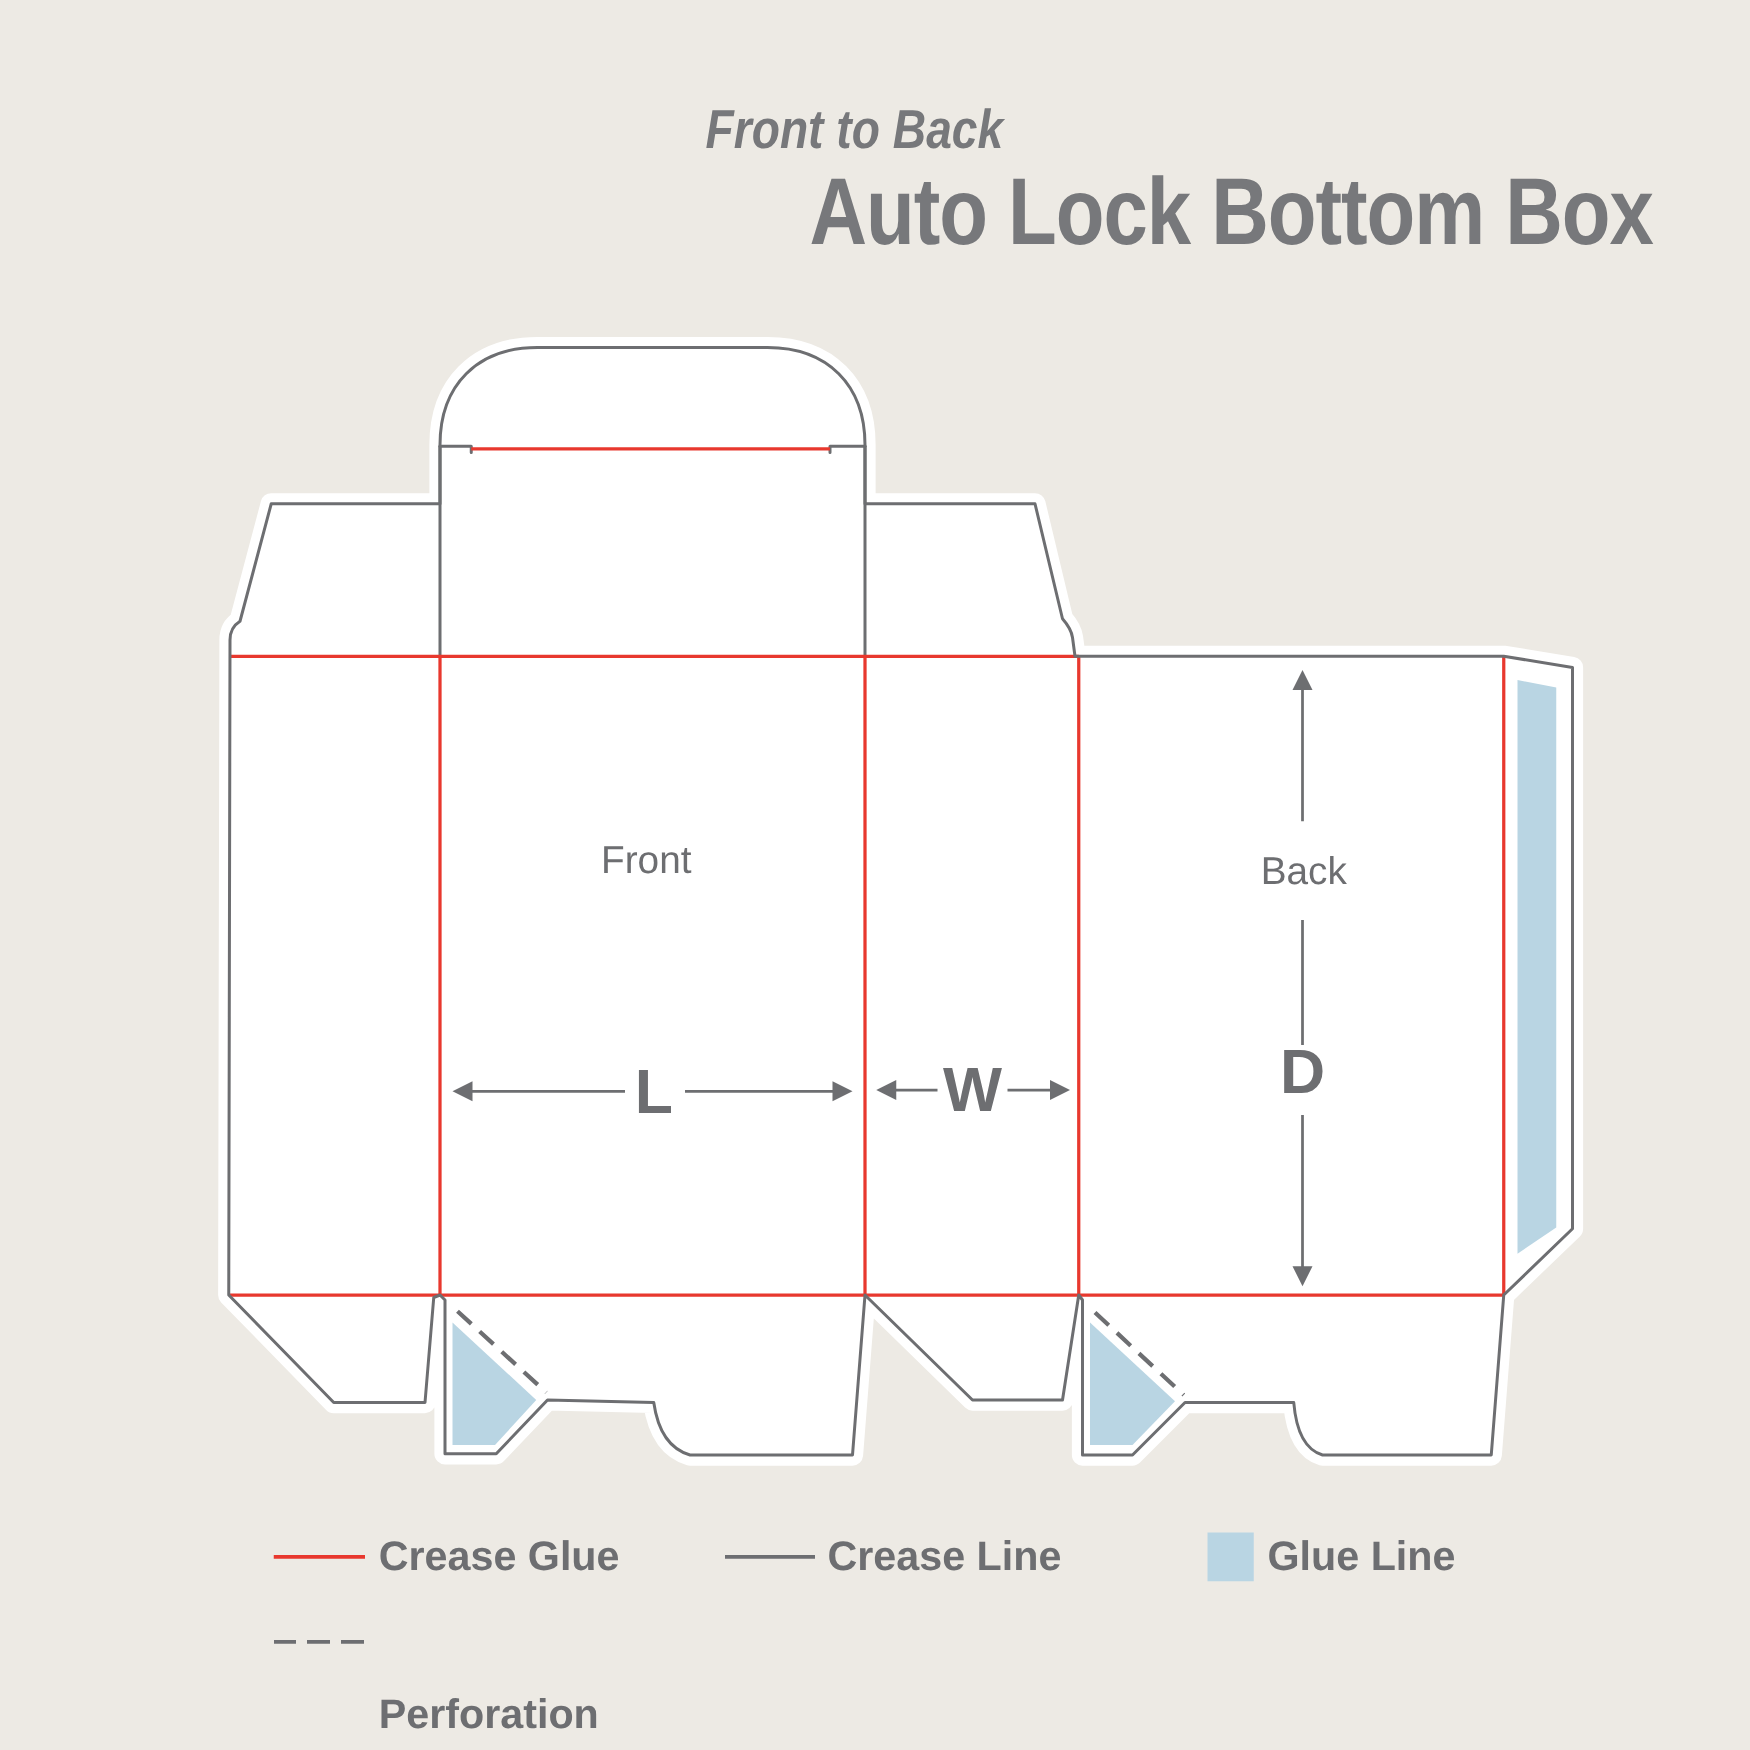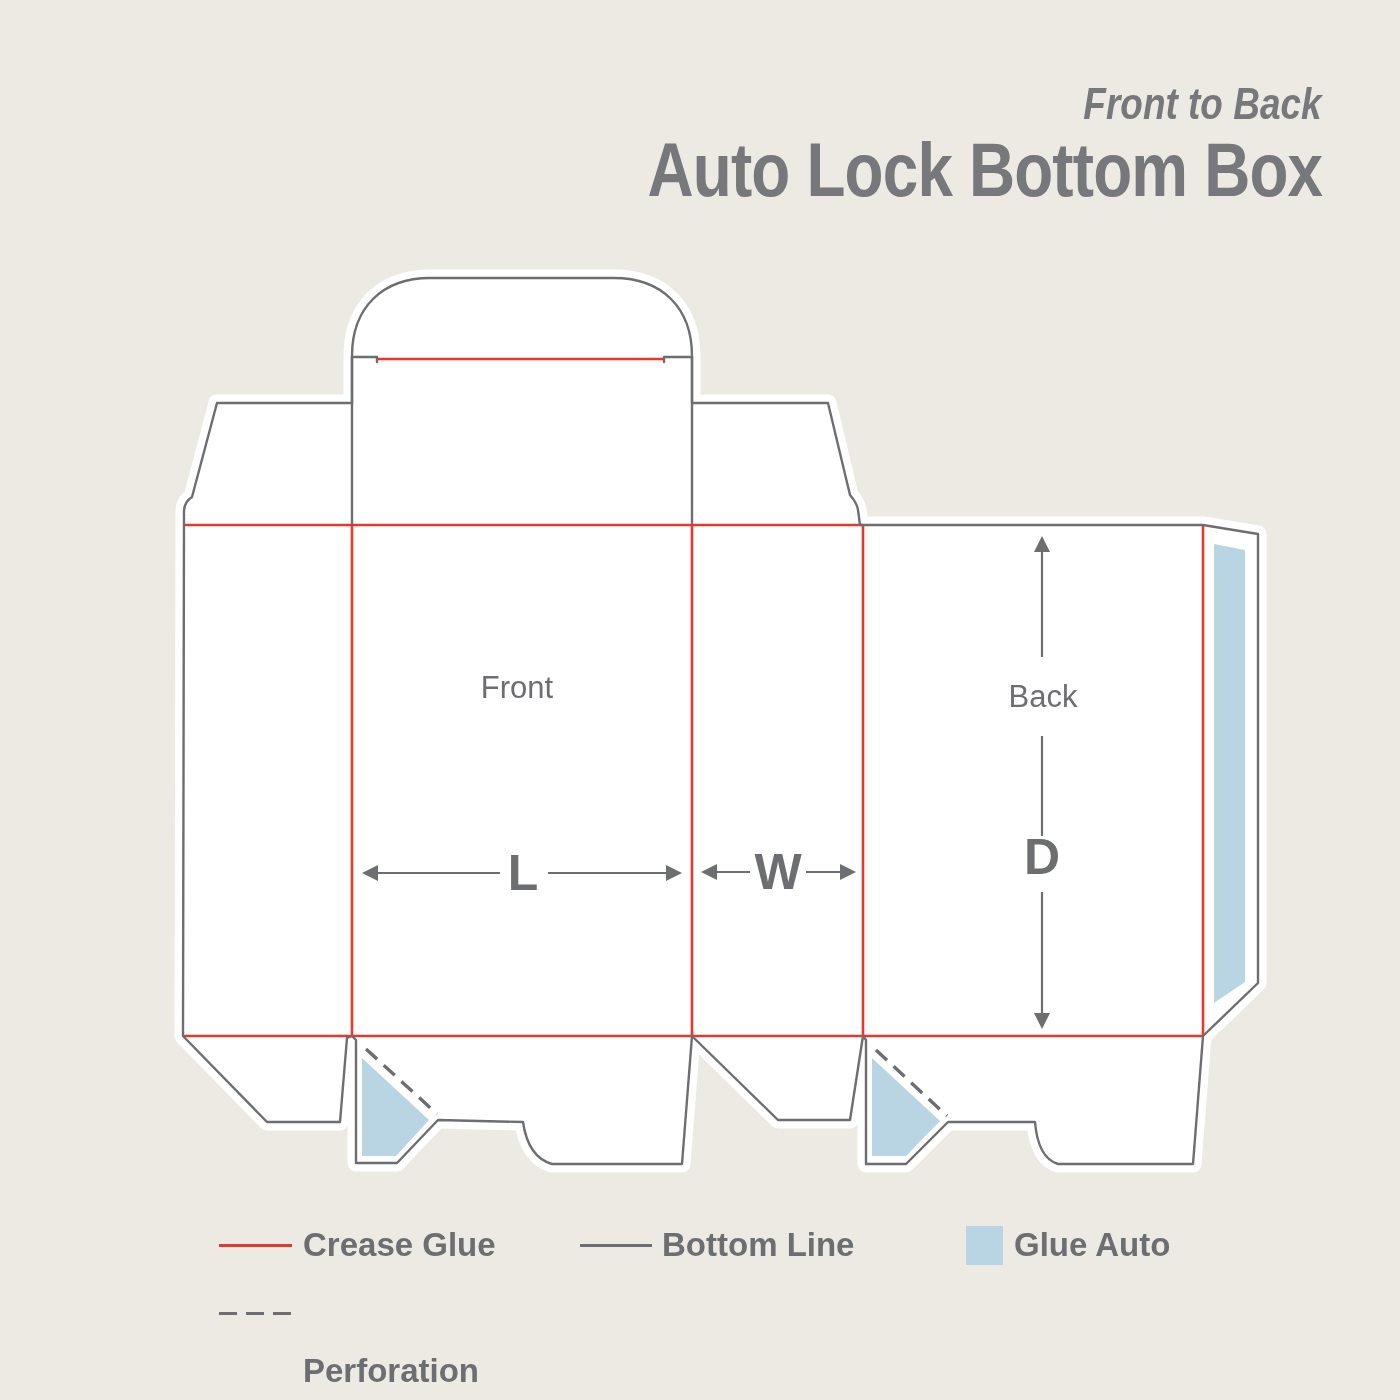--- a/index.html
+++ b/index.html
@@ -6,21 +6,21 @@
   body{
     width:1400px;height:1400px;
     background:#edeae4;
     font-family:"Liberation Sans","DejaVu Sans",sans-serif;
     position:relative;overflow:hidden;
   }
   .stage{position:absolute;inset:0;width:1400px;height:1400px;}
 
   
   .title-block{
-    position:absolute; right:78px; top:80px; text-align:right;
+    position:absolute; right:78px; top:80px; 
     color:#77787b;
   }
   .subtitle{
     font-style:italic; font-weight:600; font-size:44px; line-height:1.1;
     display:inline-block; transform:scaleX(.84); transform-origin:100% 50%;
   }
   .main-title{
     font-weight:bold; font-size:76px; line-height:1.05; margin-top:2px;
     display:inline-block; transform:scaleX(.84); transform-origin:100% 50%;
     letter-spacing:-1px; white-space:nowrap;
@@ -149,22 +149,22 @@
 
     <text class="panel-label" x="517" y="698" text-anchor="middle">Front</text>
     <text class="panel-label" x="1043" y="707" text-anchor="middle">Back</text>
   </svg>
 
   <div>
     <div class="swatch-line swatch-crease"></div>
     <div class="legend-label lbl-crease">Crease Glue</div>
 
     <div class="swatch-line swatch-cut"></div>
-    <div class="legend-label lbl-cut">Bottom Line</div>
+    <div class="legend-label lbl-cut">Crease Line</div>
 
     <div class="swatch-glue"></div>
-    <div class="legend-label lbl-glue">Glue Auto</div>
+    <div class="legend-label lbl-glue">Glue Line</div>
 
     <div class="swatch-perf"></div>
     <div class="legend-label lbl-perf">Perforation</div>
   </div>
 
 </div>
 
 </body></html>

